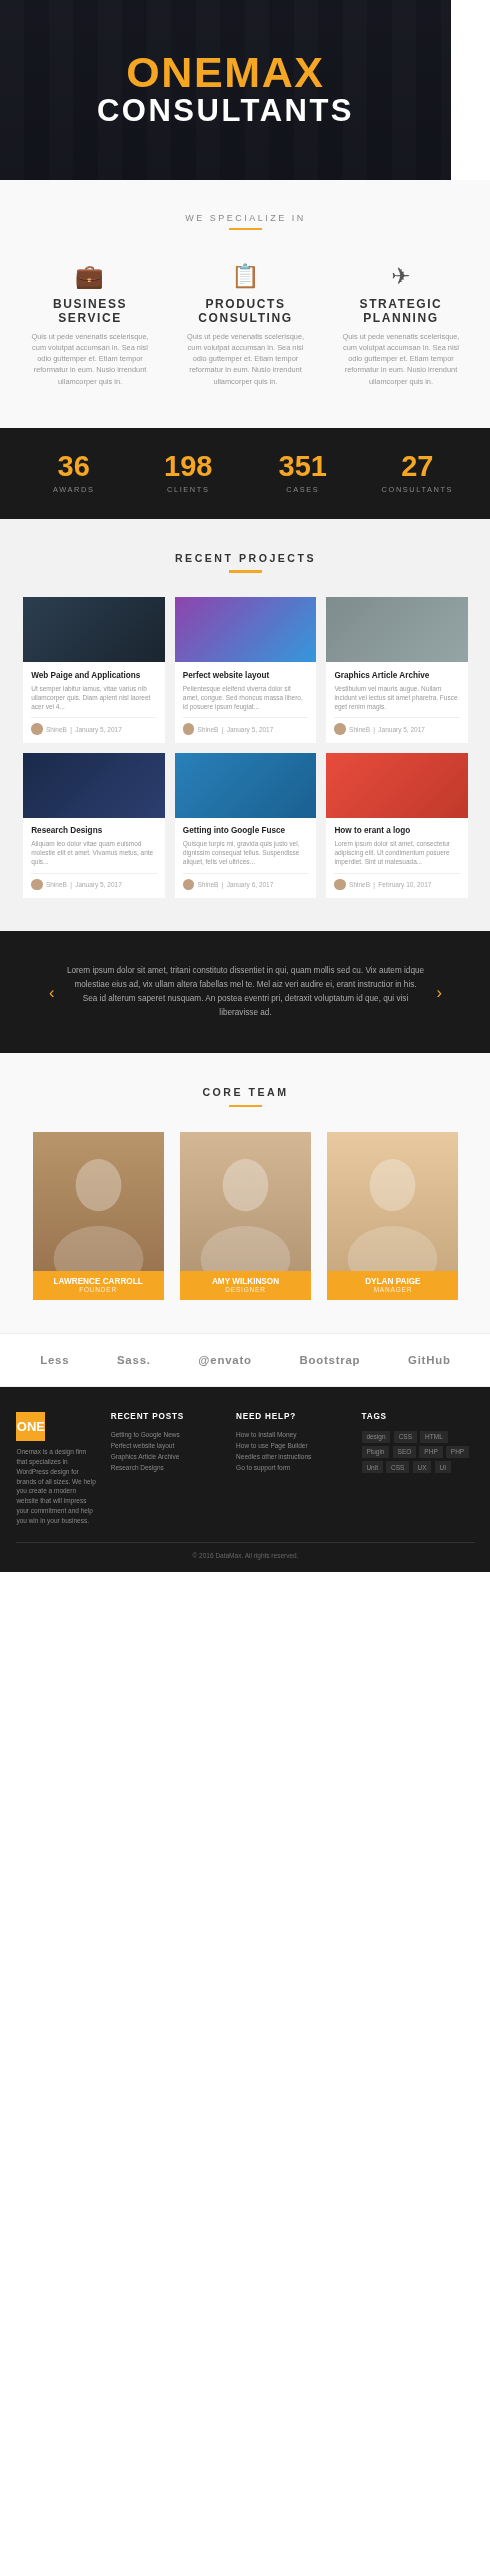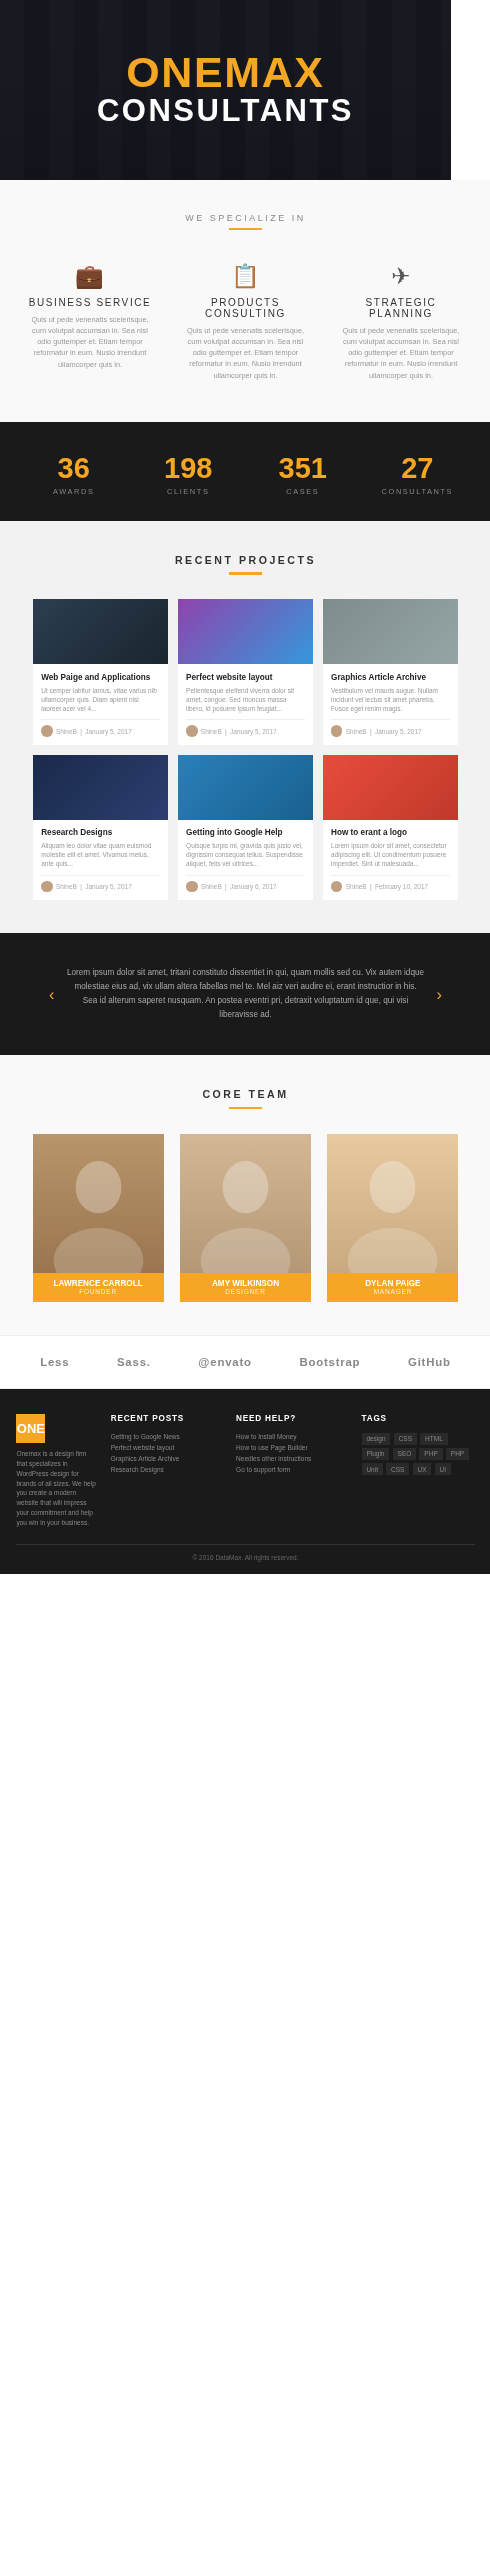--- a/index.html
+++ b/index.html
@@ -65,22 +65,22 @@
       flex: 1;
       text-align: center;
       padding: 8.2px;
     }
     .spec-icon {
       font-size: 23px;
       margin-bottom: 6.5px;
       color: #555;
     }
     .spec-title {
-      font-size: 10px;
-      font-weight: 400;
+      font-size: 12px;
+      font-weight: 700;
       letter-spacing: 1.6px;
       text-transform: uppercase;
       color: #333;
       margin-bottom: 6.5px;
     }
     .spec-text {
       font-size: 7.4px;
       color: #999;
       line-height: 1.5;
     }
@@ -95,33 +95,32 @@
     }
     .stat-item {
       text-align: center;
       flex: 1;
     }
     .stat-number {
       font-size: 29px;
       font-weight: 700;
       color: #f5a623;
       line-height: 1;
-      margin-top: 8px;
     }
     .stat-label {
       font-size: 7.4px;
       letter-spacing: 1.6px;
       text-transform: uppercase;
       color: #888;
       margin-top: 4.1px;
     }
 
     
     .projects {
-      padding: 33px 33px;
+      padding: 33px 23px;
       background: #f2f2f2;
     }
     .projects-header {
       text-align: center;
       margin-bottom: 20.4px;
     }
     .projects-grid {
       display: grid;
       grid-template-columns: 1fr 1fr 1fr;
       gap: 9.8px;
@@ -451,21 +450,21 @@
           <div class="avatar-small" style="background: #c0a080;"></div>
           <span>ShineB</span>
           <span> | </span>
           <span>January 5, 2017</span>
         </div>
       </div>
     </div>
         <div class="project-card">
       <div class="project-img-placeholder" style="background: linear-gradient(135deg, #2980b9, #1a6090)"></div>
       <div class="project-content">
-        <div class="project-title">Getting into Google Help</div>
+        <div class="project-title">Getting into Google Fusce</div>
         <div class="project-text">Quisque turpis mi, gravida quis justo vel, dignissim consequat tellus. Suspendisse aliquet, felis vel ultrices...</div>
         <div class="project-meta">
           <div class="avatar-small" style="background: #c0a080;"></div>
           <span>ShineB</span>
           <span> | </span>
           <span>January 6, 2017</span>
         </div>
       </div>
     </div>
         <div class="project-card">

